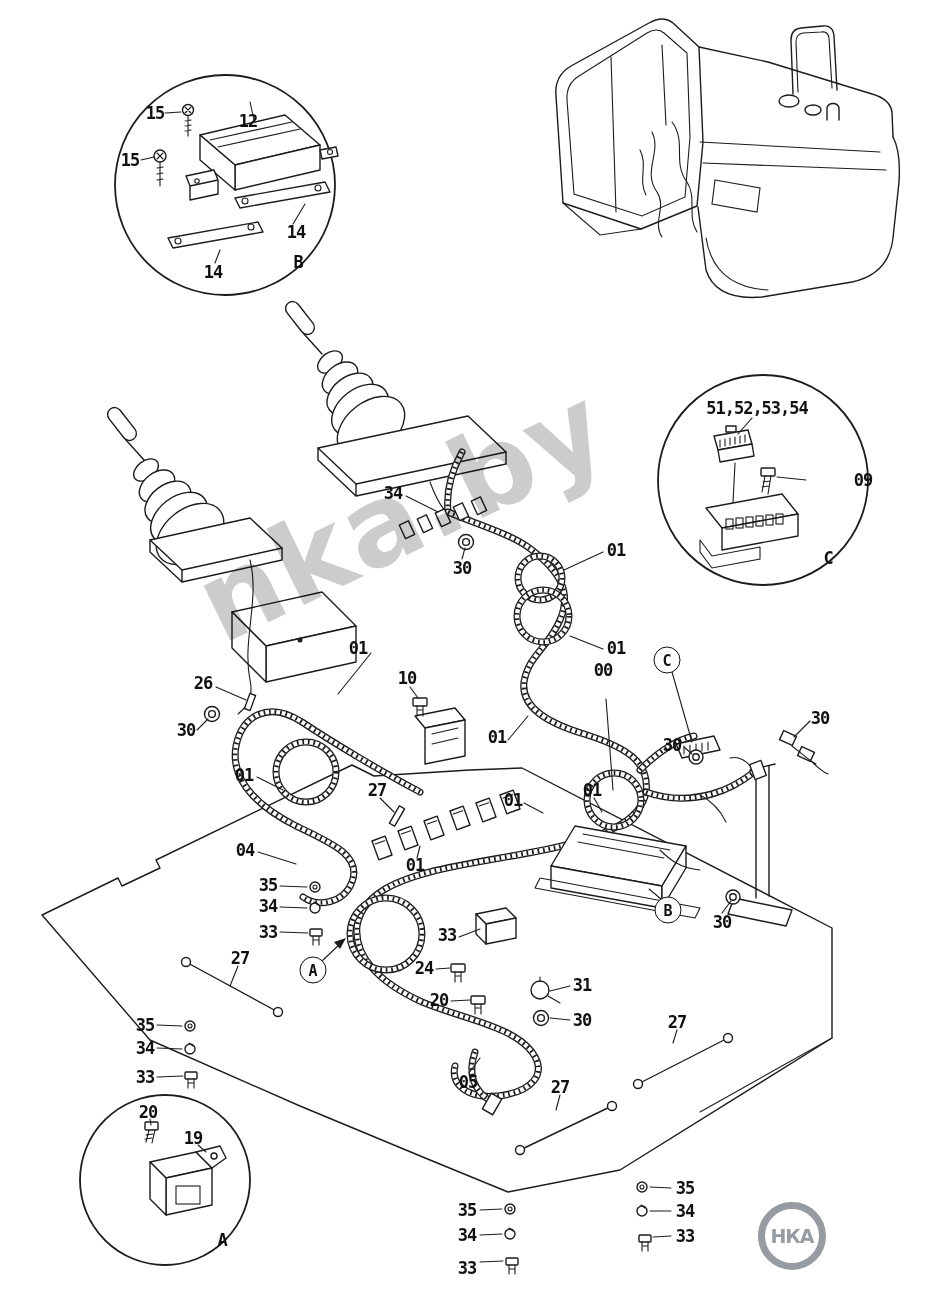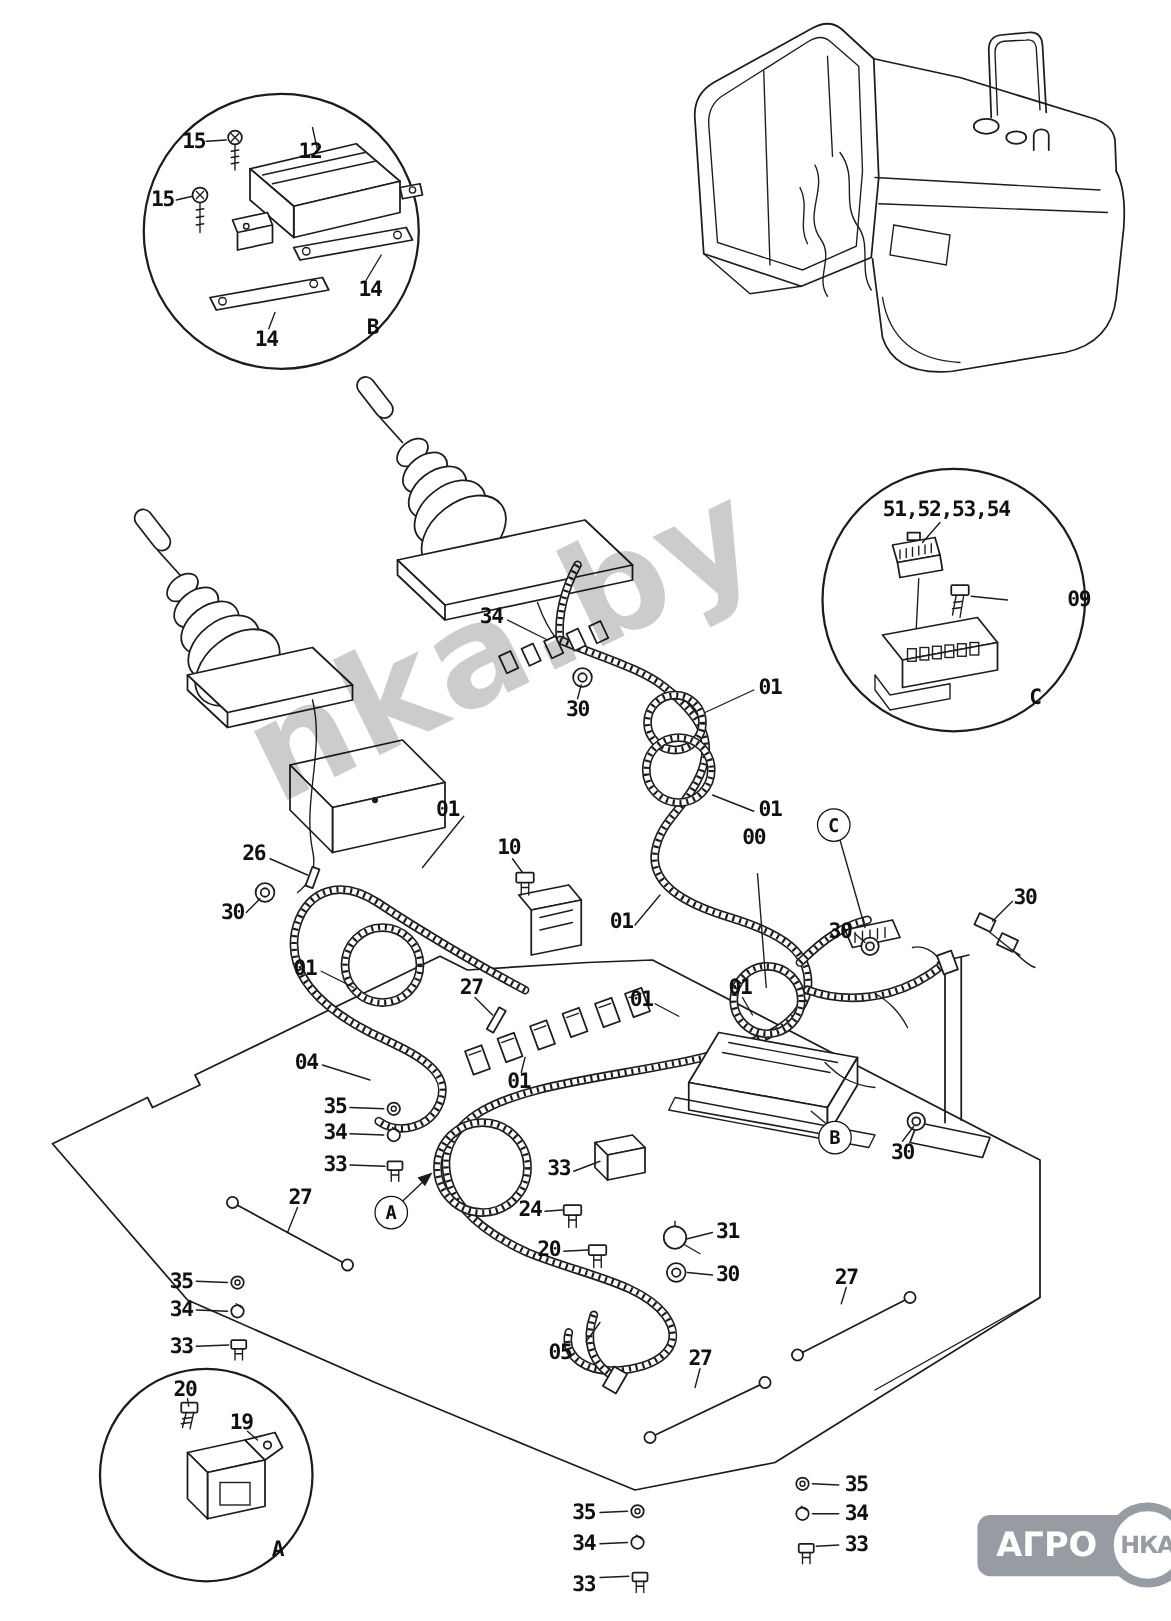--- a/index.html
+++ b/index.html
@@ -428,37 +428,36 @@
       <div class="callout" style="left: 447px; top: 935px;">33</div>
       <div class="callout" style="left: 424px; top: 968px;">24</div>
       <div class="callout" style="left: 439px; top: 1000px;">20</div>
       <div class="callout" style="left: 582px; top: 985px;">31</div>
       <div class="callout" style="left: 582px; top: 1020px;">30</div>
       <div class="callout" style="left: 722px; top: 922px;">30</div>
       <div class="callout" style="left: 240px; top: 958px;">27</div>
       <div class="callout" style="left: 145px; top: 1025px;">35</div>
       <div class="callout" style="left: 145px; top: 1048px;">34</div>
       <div class="callout" style="left: 145px; top: 1077px;">33</div>
-      <div class="callout" style="left: 448px; top: 1082px;">05</div>
+      <div class="callout" style="left: 468px; top: 1082px;">05</div>
       <div class="callout" style="left: 560px; top: 1087px;">27</div>
       <div class="callout" style="left: 677px; top: 1022px;">27</div>
       <div class="callout" style="left: 148px; top: 1112px;">20</div>
       <div class="callout" style="left: 193px; top: 1138px; text-align: right;">19</div>
       <div class="callout" style="left: 222px; top: 1240px;">A</div>
       <div class="callout" style="left: 685px; top: 1188px;">35</div>
       <div class="callout" style="left: 685px; top: 1211px;">34</div>
       <div class="callout" style="left: 685px; top: 1236px;">33</div>
       <div class="callout" style="left: 467px; top: 1210px;">35</div>
       <div class="callout" style="left: 467px; top: 1235px;">34</div>
       <div class="callout" style="left: 467px; top: 1268px;">33</div>
       <div class="refmark" style="left: 667px; top: 660px;">C</div>
       <div class="refmark" style="left: 668px; top: 910px;">B</div>
       <div class="refmark" style="left: 313px; top: 970px;">A</div>
     </div>
 
 <div class="logo">
-  <div class="logo-left">АГРО</div>
   <div class="logo-circle">
     <span>НКА</span>
   </div>
 </div>
 
 </div>
 
 </body></html>

